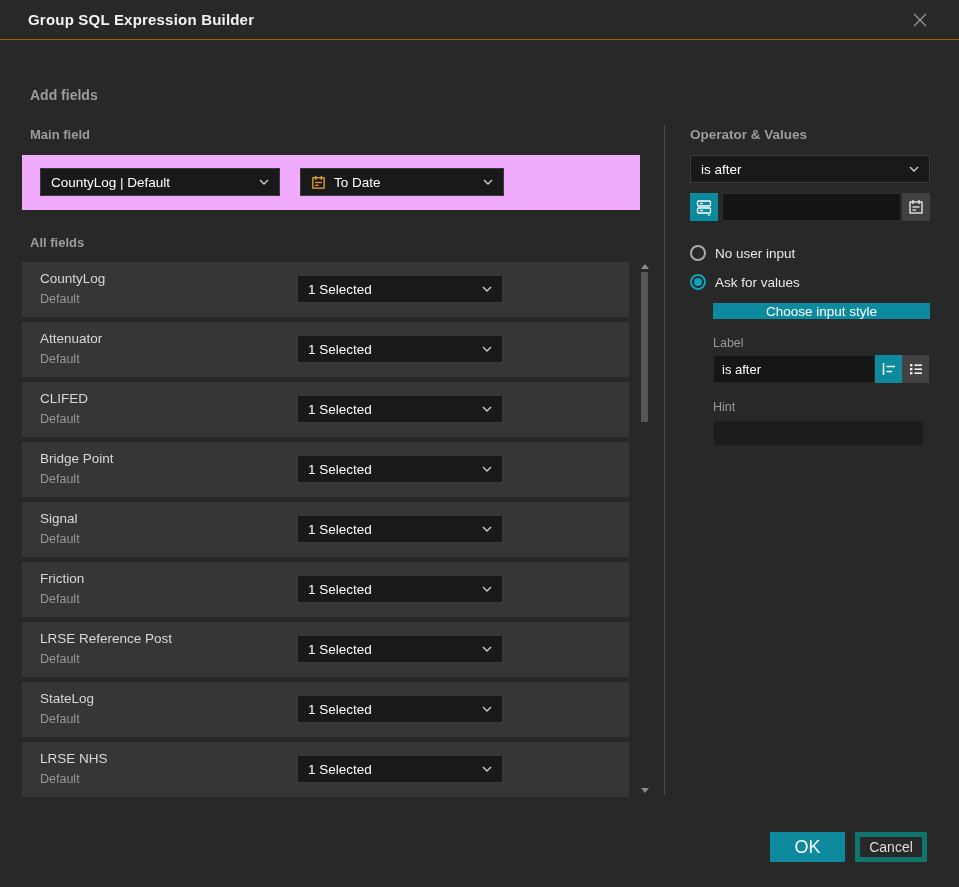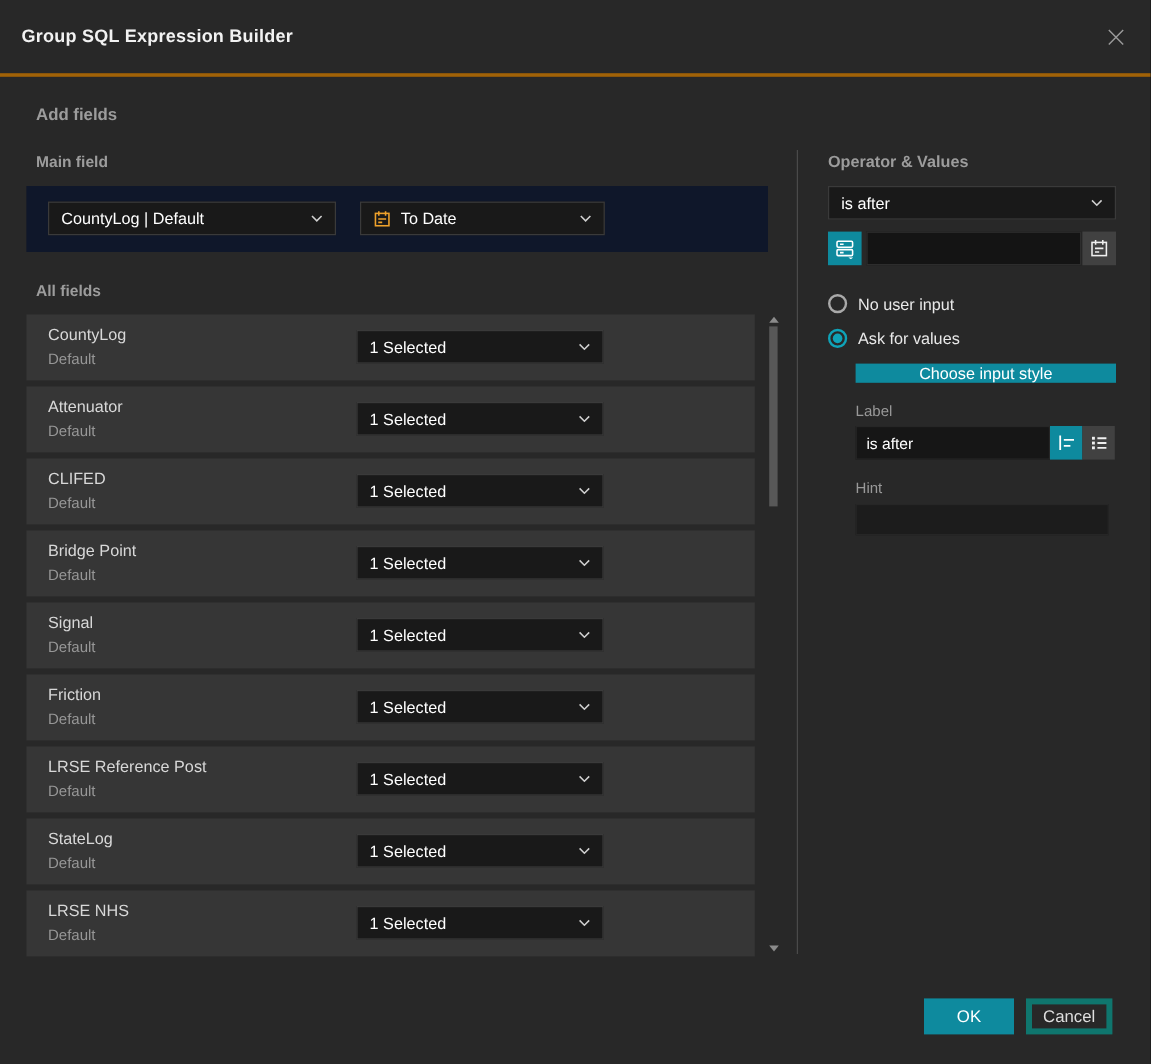--- a/index.html
+++ b/index.html
@@ -4,32 +4,32 @@
 <style>
   * { box-sizing: border-box; margin: 0; padding: 0; }
   html,body { background:#111; }
   body { font-family:"Liberation Sans", sans-serif; }
   .dialog {
     position:relative; width:959px; height:887px;
     background:#282828; color:#e6e6e6; overflow:hidden;
   }
   
   .header {
-    position:absolute; top:0; left:0; right:0; height:64px;
-    border-bottom:3px solid #a16207;
+    position:absolute; top:0; left:0; right:0; height:40px;
+    border-bottom:1px solid #a16207;
     display:flex; align-items:center; justify-content:space-between;
-    padding:0 18px;
+    padding:0 28px;
   }
   .header .title { font-size:15px; font-weight:700; color:#f2f2f2; letter-spacing:.2px; }
   .close-btn { width:22px; height:22px; display:flex; align-items:center; justify-content:center; cursor:pointer; }
   
   .sec-label { position:absolute; font-size:14px; font-weight:700; color:#9c9c9c;text-align:right; }
   .sub-label { position:absolute; font-size:13px; color:#999; }
   
-  .panel { position:absolute; background:#0f172a; }
+  .panel { position:absolute; background:#f0abfc; }
   .dropdown {
     position:absolute; background:#191919; border:1px solid #3a3a3a;
     display:flex; align-items:center; height:28px;
     font-size:13.5px; color:#fff; padding:0 10px; cursor:pointer;
   }
   .dropdown .dd-text { flex:1; white-space:nowrap; overflow:hidden; }
   .dropdown .chev { flex:none; margin-left:6px; }
   .list { position:absolute; left:22px; top:262px; width:607px; display:flex; flex-direction:column; gap:5px; }
   .row { position:relative; height:55px; background:#363636; flex:none; }
   .row .fname { position:absolute; left:18px; top:9px; font-size:13.5px; color:#d8d8d8; }
@@ -56,21 +56,21 @@
   .radio-text { font-size:13.5px; color:#e8e8e8; }
   .choose-btn {
     position:absolute; left:713px; top:303px; width:217px; height:16px;
     background:#0e8a9e; color:#fff; border:none; font-size:13.5px;
     font-family:"Liberation Sans",sans-serif; cursor:pointer;
   }
   .text-input { position:absolute; background:#161616; border:1px solid #262626; color:#fff; font-size:13px; padding:0 8px; font-family:"Liberation Sans",sans-serif; }
   
   .ok-btn {
     position:absolute; left:770px; top:832px; width:75px; height:30px;
-    background:#0e8a9e; color:#fff; border:none; font-size:14px;
+    background:#0e8a9e; color:#fff; border:none; font-size:18px;
     font-family:"Liberation Sans",sans-serif; cursor:pointer;
   }
   .cancel-btn {
     position:absolute; left:855px; top:832px; width:72px; height:30px;
     background:transparent; color:#dedede; border:5px solid #0f766e; font-size:14px;
     font-family:"Liberation Sans",sans-serif; cursor:pointer;
   }
   svg { display:block; }
 </style>
 </head>

